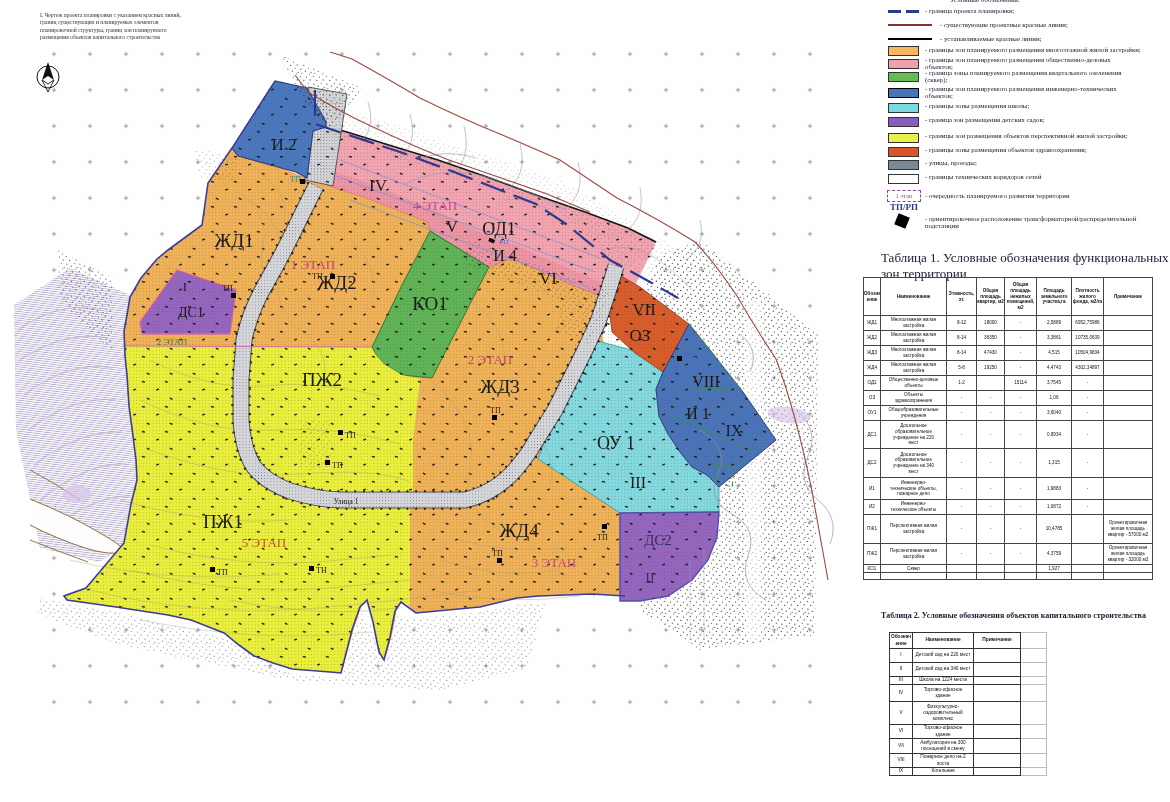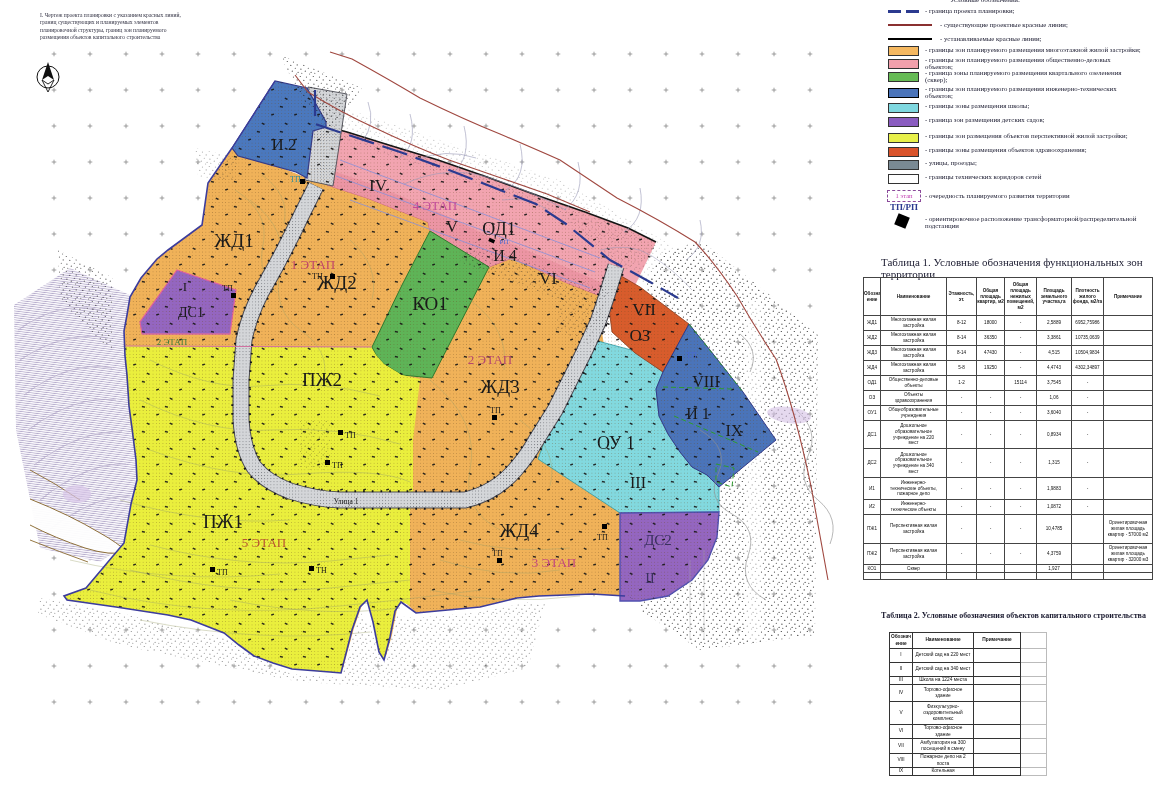--- a/index.html
+++ b/index.html
@@ -287,21 +287,21 @@
 <div class="it" style="top:173px">- границы технических коридоров сетей</div>
 
 <div class="abs" style="left:7px;top:190px;width:32px;height:10px;border:1.2px dashed #8a4a9a;color:#c03ab0;font-size:6.5px;text-align:center;line-height:10px">1 этап</div>
 <div class="it" style="top:192px">- очередность планируемого развития территории</div>
 
 <div class="abs" style="left:10px;top:202px;font-size:9px;font-weight:bold;color:#2b3a8f">ТП/РП</div>
 <div class="abs" style="left:16px;top:215px;width:12px;height:12px;background:#000;transform:rotate(22deg)"></div>
 <div class="it" style="top:215px">- ориентировочное расположение трансформаторной/распределительной<br>подстанции</div>
 </div>
 
-<div class="abs" style="left:881px;top:256px;font-size:11px;color:#1b1b30">Таблица 1. Условные обозначения функциональных зон территории</div>
+<div class="abs" style="left:881px;top:250px;font-size:13px;color:#1b1b30">Таблица 1. Условные обозначения функциональных зон территории</div>
 
 <table class="t1" cellspacing="0">
     <colgroup>
       <col style="width:17px">
       <col style="width:66px">
       <col style="width:30px">
       <col style="width:28px">
       <col style="width:32px">
       <col style="width:35px">
       <col style="width:32px">

